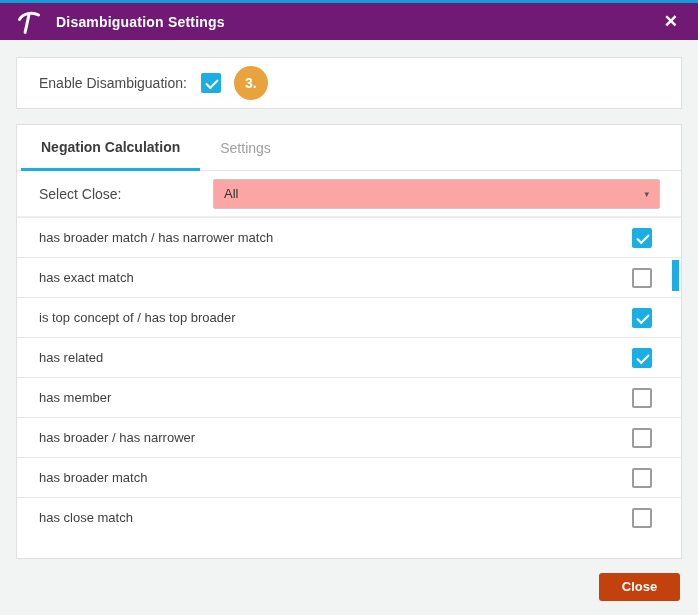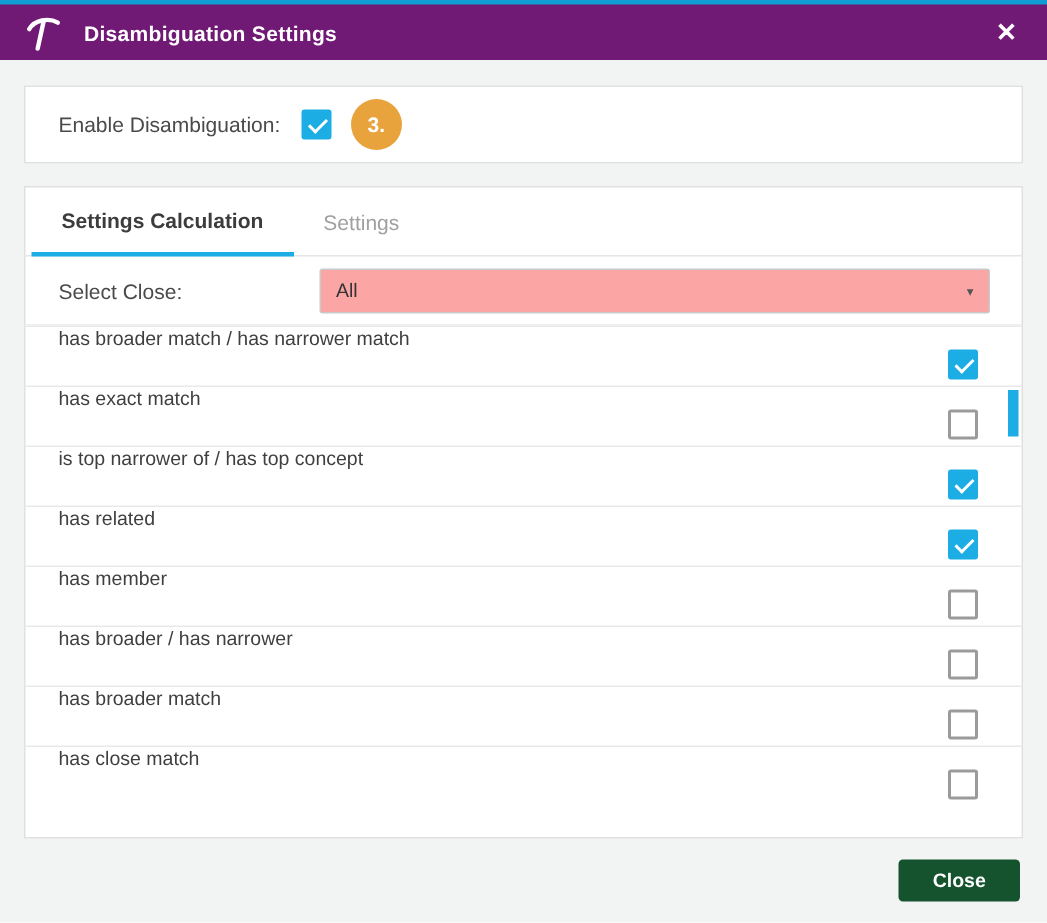--- a/index.html
+++ b/index.html
@@ -151,23 +151,23 @@
     align-items: center;
     padding: 0 20px 0 22px;
   }
   .relation-title { font-size: 14px; color: #9b9b9b; }
   .badge-relation { margin-left: auto; }
 
   .relation-list { }
   .relation-row {
     height: 40px;
     display: flex;
+    align-items: center;
     padding: 0 29px 0 22px;
     border-top: 1px solid #e9e9e9;
-    flex-direction: column;
   }
   .relation-row-label { font-size: 13px; color: #3f3f3f; }
   .relation-row .checkbox { margin-left: auto; }
 
   .scroll-thumb {
     position: absolute;
     right: 2px;
     top: 135px;
     width: 7px;
     height: 31px;
@@ -178,21 +178,21 @@
   
   .footer {
     margin: 14px 18px 0 0;
     text-align: right;
   }
   .close-action {
     display: inline-block;
     min-width: 81px;
     height: 28px;
     line-height: 28px;
-    background: #14532d;
+    background: #c2410c;
     color: #ffffff;
     font-size: 13px;
     font-weight: bold;
     text-align: center;
     border: none;
     border-radius: 3px;
     cursor: pointer;
     font-family: "Liberation Sans", sans-serif;
     padding: 0 12px;
   }
@@ -214,21 +214,21 @@
 <div class="card card-enable">
   <span class="enable-label">Enable Disambiguation:</span>
   <span class="checkbox checked cb-enable"></span>
   <span class="badge badge-enable">3.</span>
 </div>
 
 <div class="card card-main">
 
   <div class="tabs">
 
-      <span class="tab active">Settings Calculation</span>
+      <span class="tab active">Negation Calculation</span>
 
       <span class="tab">Settings</span>
     </div>
 
   <div class="scheme-row">
     <span class="scheme-label">Select Close:</span>
     <span class="select-box">
       <span>All</span>
       <span class="select-caret">▾</span>
     </span>
@@ -241,21 +241,21 @@
         <span class="relation-row-label">has broader match / has narrower match</span>
         <span class="checkbox checked"></span>
       </div>
 
       <div class="relation-row">
         <span class="relation-row-label">has exact match</span>
         <span class="checkbox"></span>
       </div>
 
       <div class="relation-row">
-        <span class="relation-row-label">is top narrower of / has top concept</span>
+        <span class="relation-row-label">is top concept of / has top broader</span>
         <span class="checkbox checked"></span>
       </div>
 
       <div class="relation-row">
         <span class="relation-row-label">has related</span>
         <span class="checkbox checked"></span>
       </div>
 
       <div class="relation-row">
         <span class="relation-row-label">has member</span>

